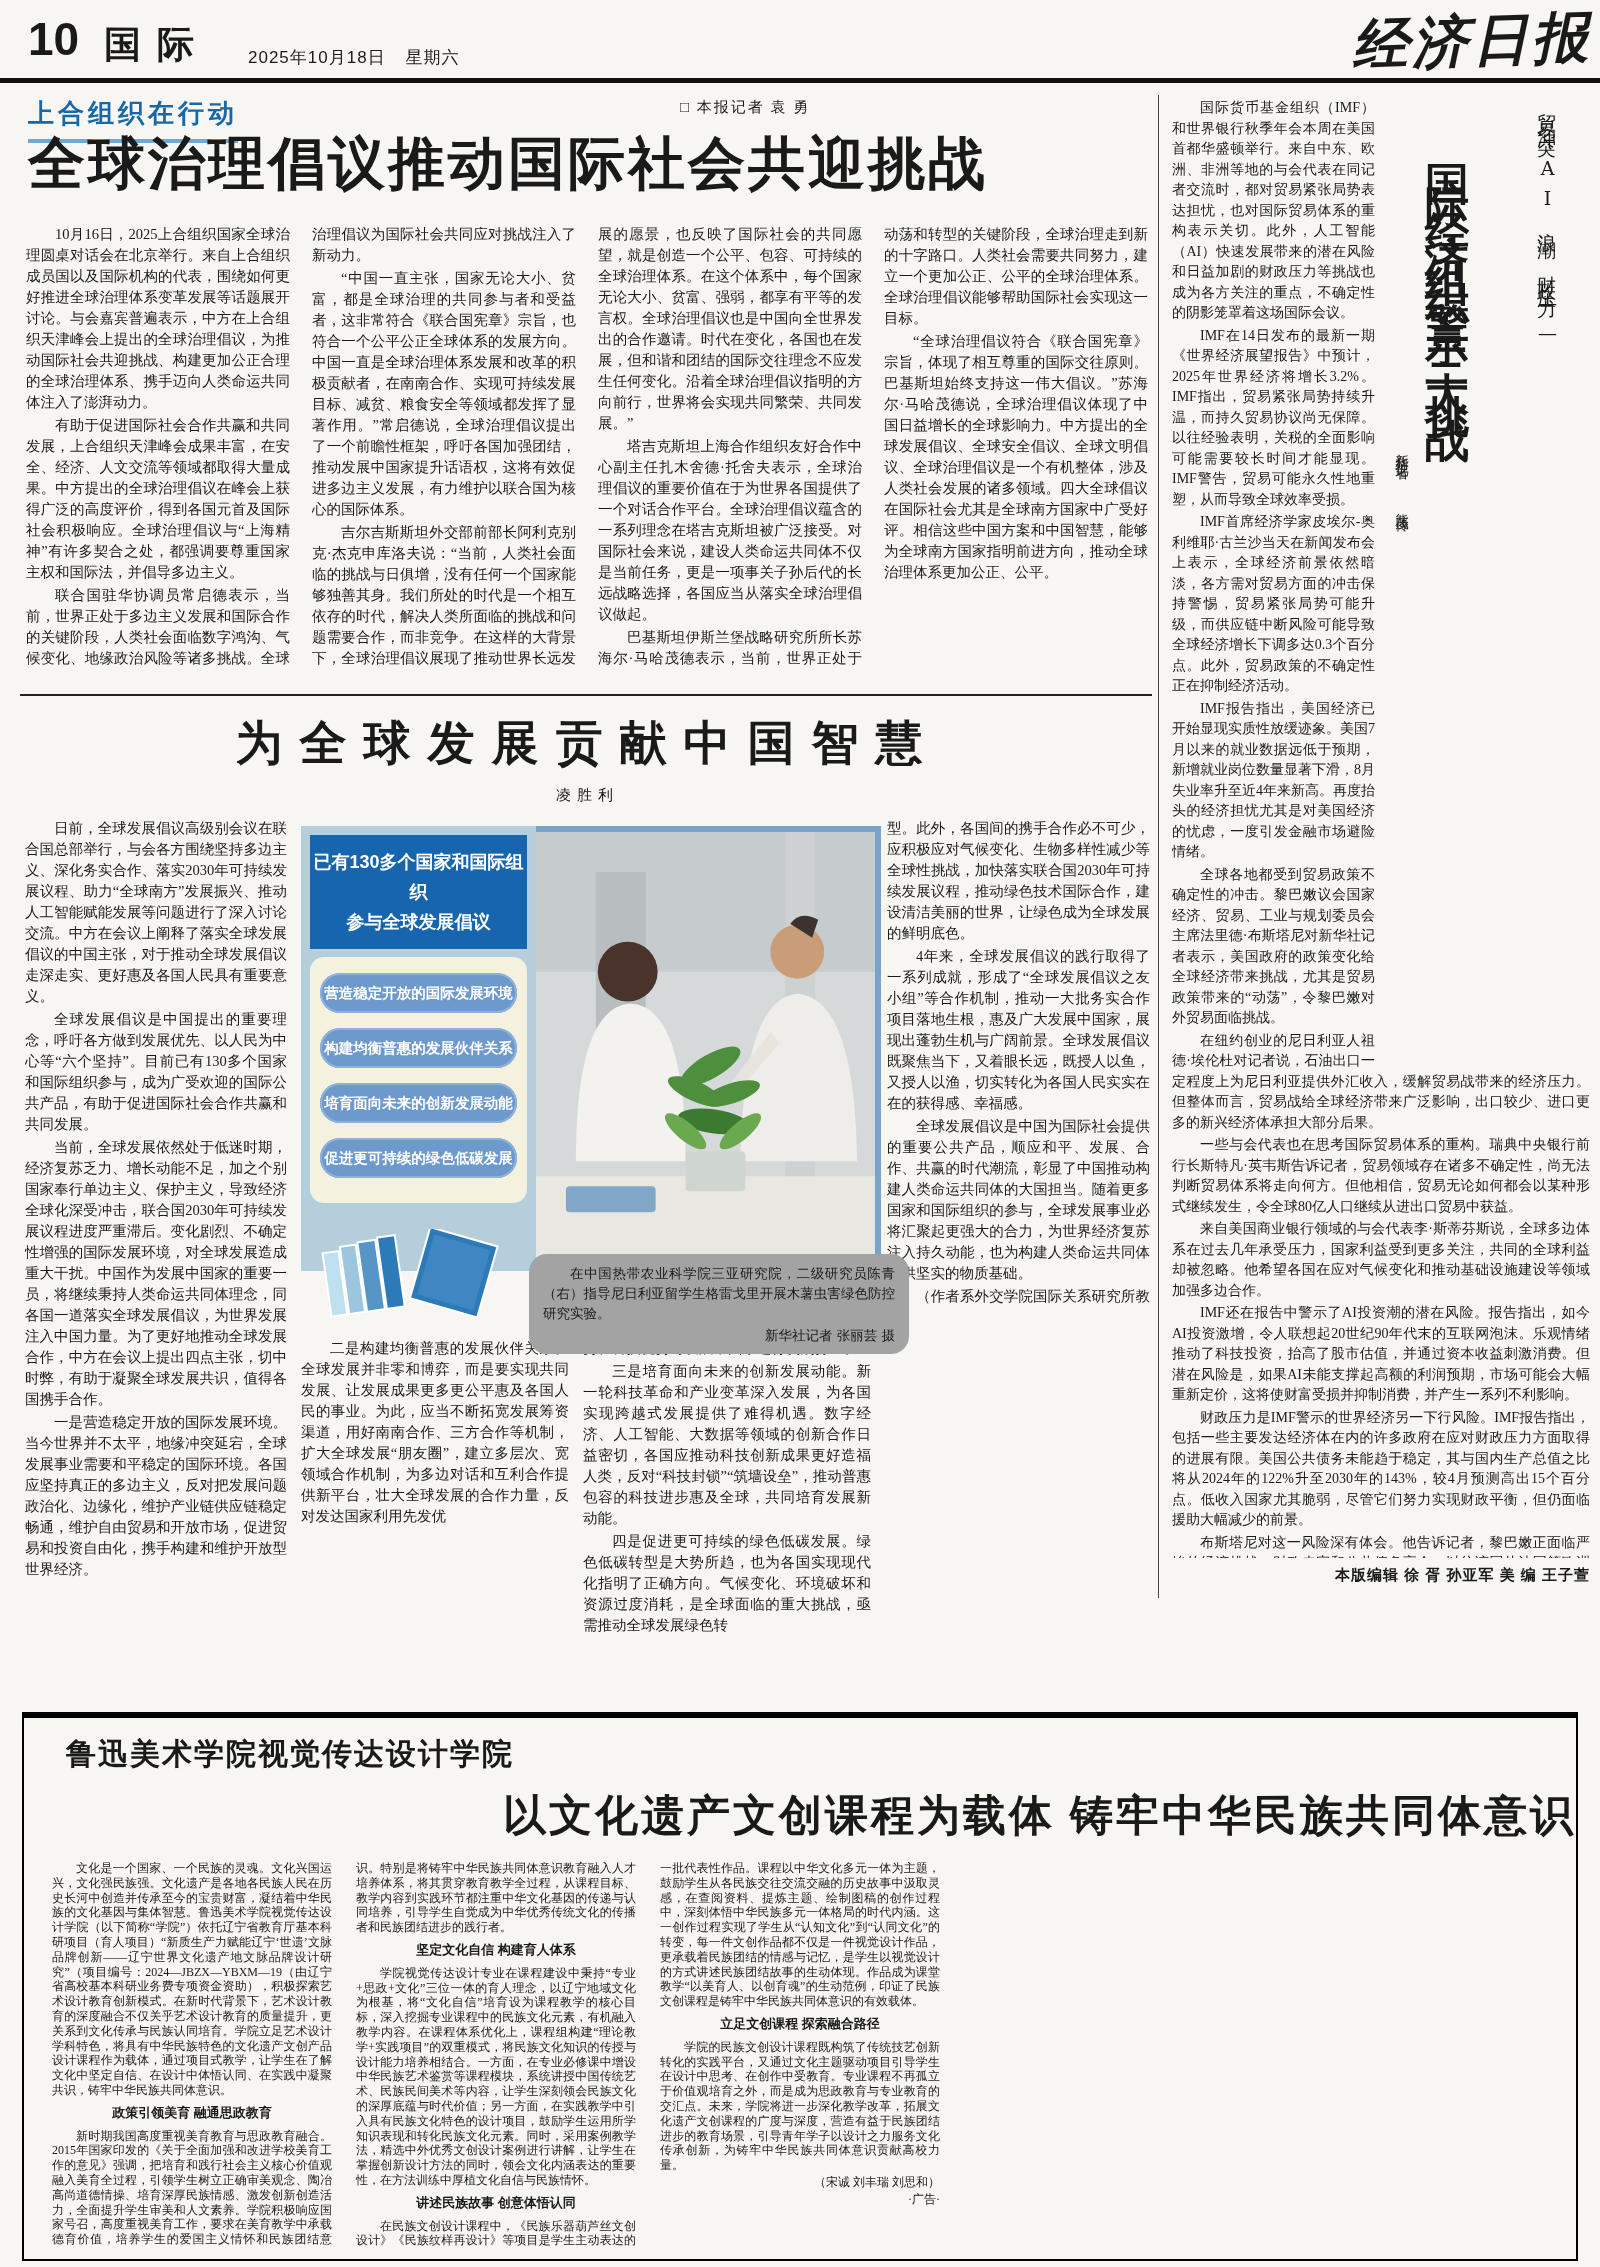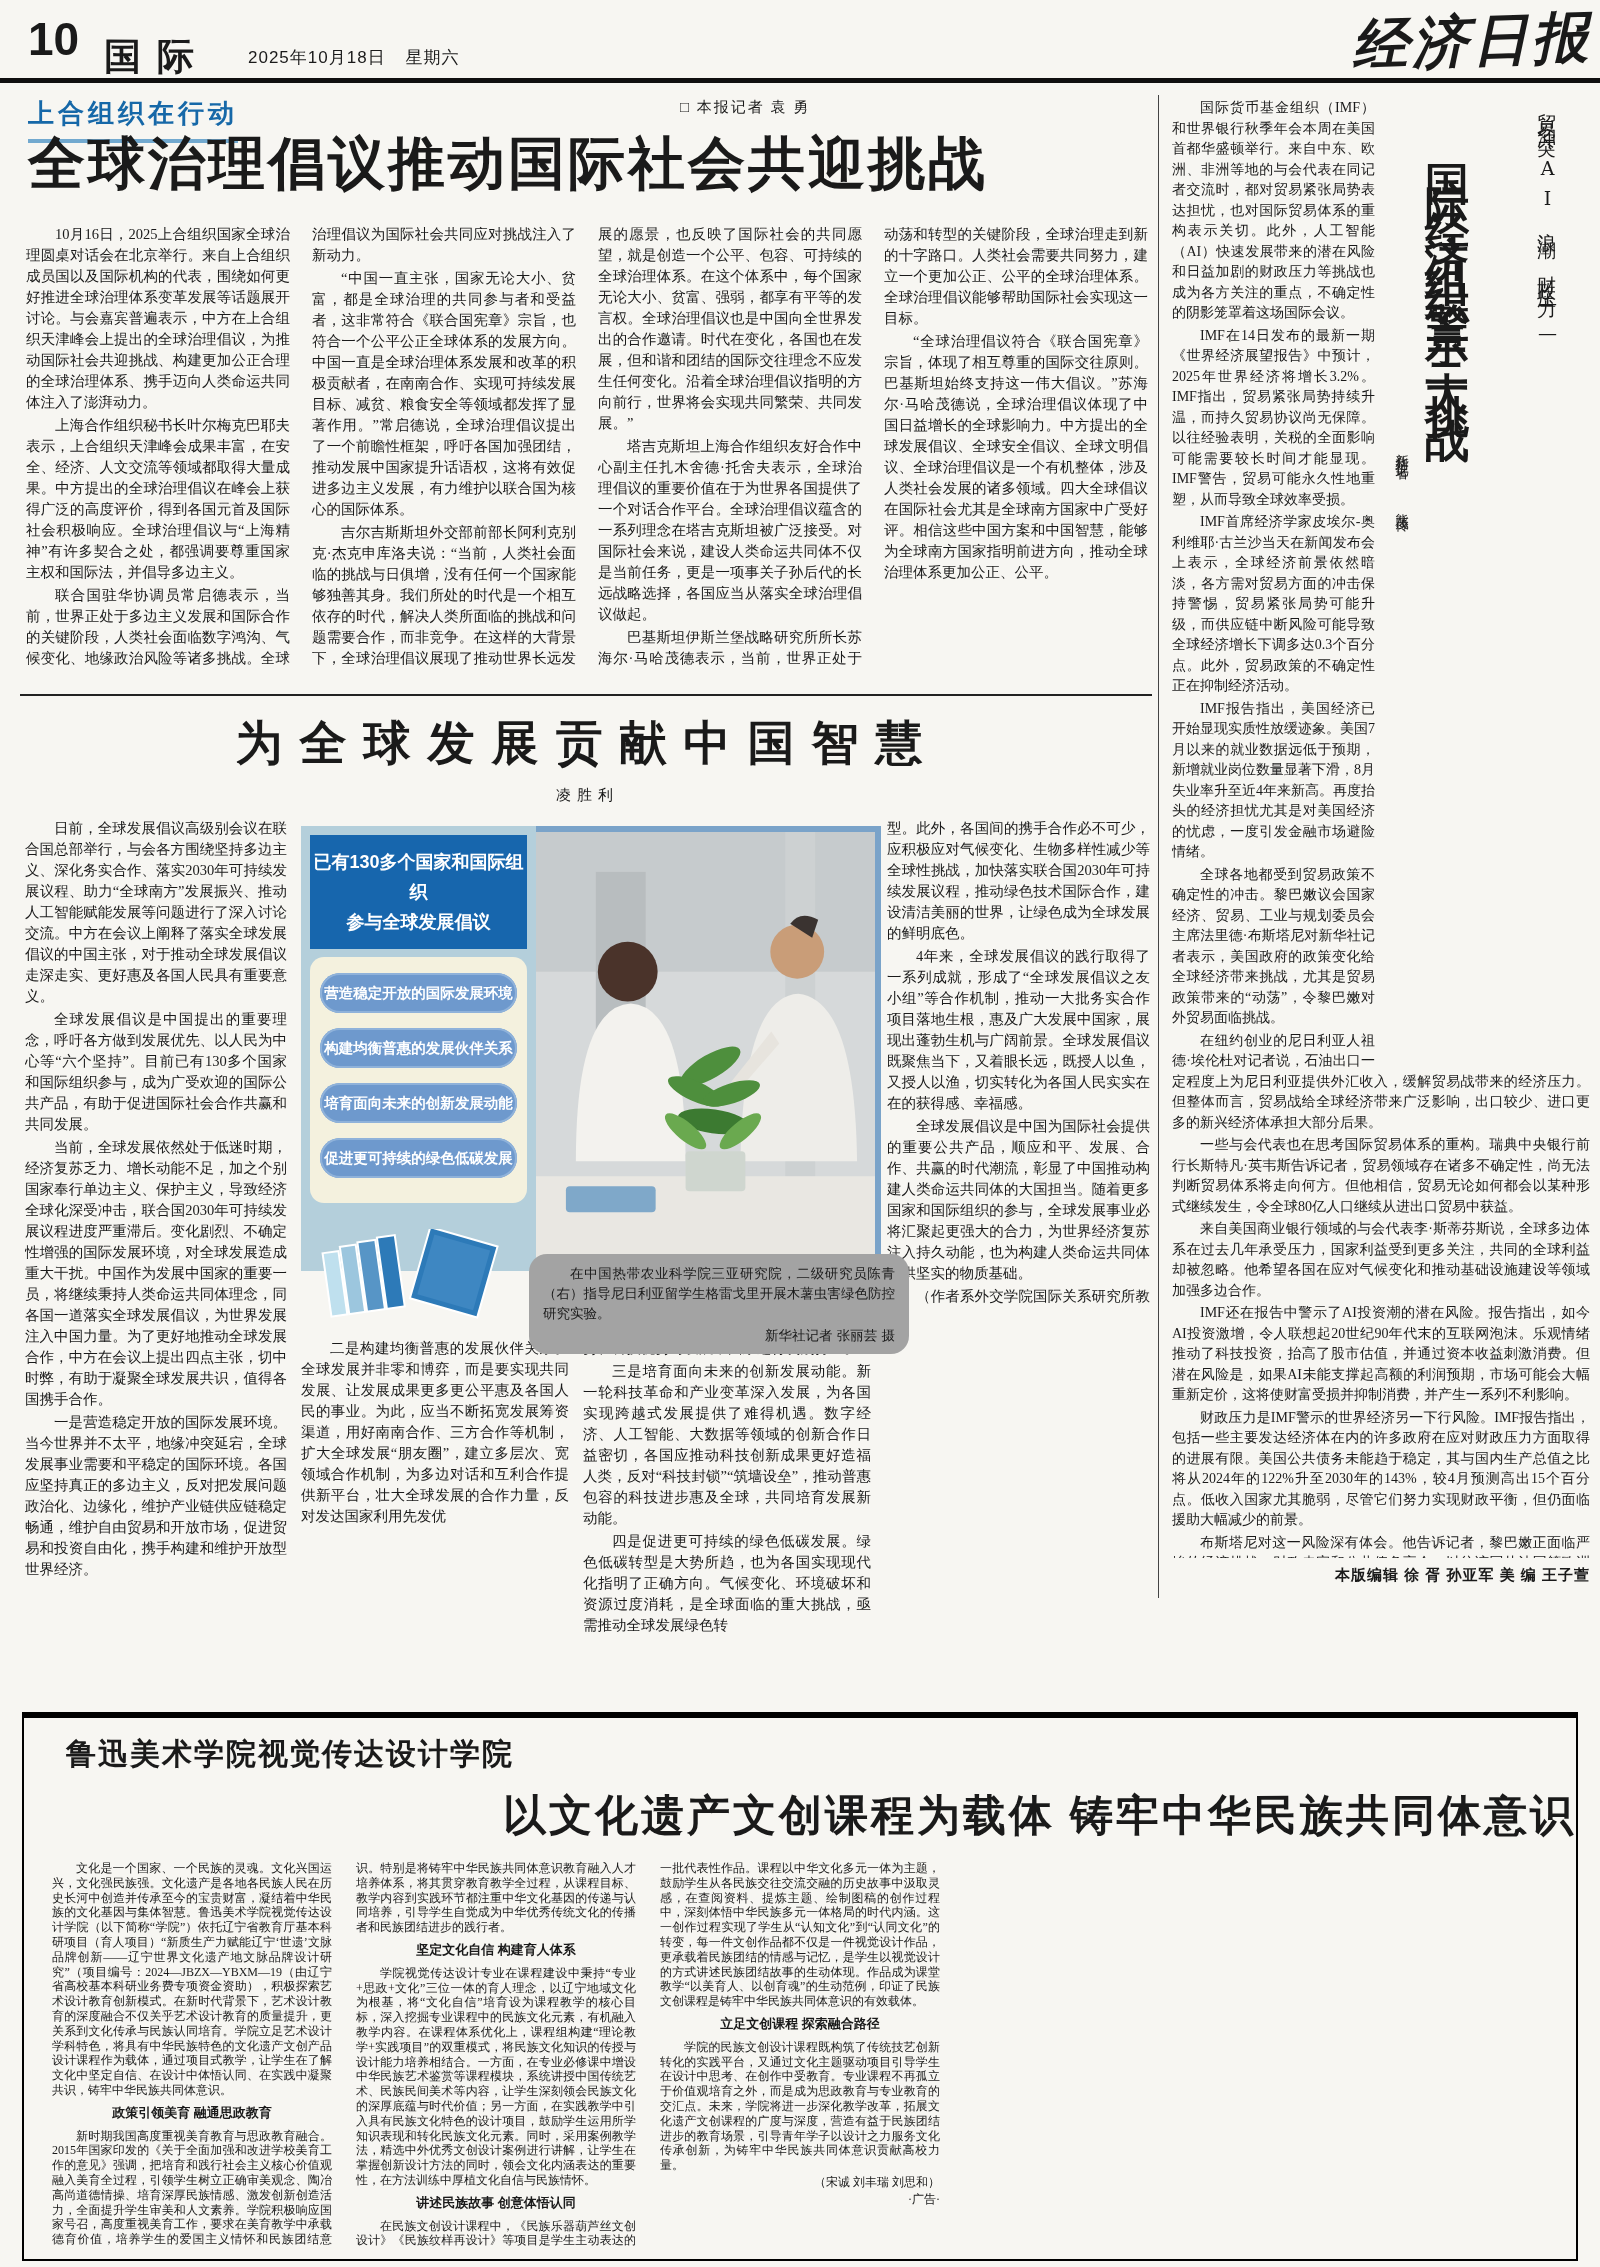--- a/index.html
+++ b/index.html
@@ -5,21 +5,21 @@
   html,body{margin:0;padding:0;}
   body{
     width:1600px;height:2267px;position:relative;
     background:#f7f6f2;color:#1a1a1a;
     font-family:"Liberation Serif","DejaVu Serif",serif;
     overflow:hidden;
   }
   .abs{position:absolute;}
   
   .page-num{left:28px;top:12px;font-size:46px;font-weight:900;font-family:"Liberation Sans",sans-serif;}
-  .section-name{left:104px;top:20px;font-size:37px;font-weight:900;letter-spacing:16px;font-family:"DejaVu Serif",serif;margin-top:12px;}
+  .section-name{left:104px;top:20px;font-size:37px;font-weight:900;letter-spacing:16px;font-family:"DejaVu Serif",serif;}
   .date-line{left:248px;top:46px;font-size:17px;font-family:"Liberation Sans",sans-serif;letter-spacing:1px;}
   .masthead{left:1352px;top:4px;width:240px;font-size:56px;font-weight:900;font-style:italic;
     font-family:"DejaVu Serif",serif;transform:rotate(-2deg);letter-spacing:4px;white-space:nowrap;}
   .header-rule{left:0;top:78px;width:1600px;height:5px;background:#101010;}
   .v-rule{left:1158px;top:95px;width:1px;height:1503px;background:#444;}
   .mid-rule{left:20px;top:694px;width:1132px;height:2px;background:#222;}
   
   .a1-kicker{left:28px;top:96px;font-size:26px;font-weight:900;color:#1668a8;
     font-family:"DejaVu Serif",serif;letter-spacing:4px;border-bottom:4px solid #72a9cf;padding-bottom:8px;}
   .a1-byline{left:680px;top:98px;font-size:15px;letter-spacing:2px;}
@@ -90,21 +90,21 @@
 <div class="abs masthead">经济日报</div>
 <div class="abs header-rule"></div>
 <div class="abs v-rule"></div>
 <div class="abs mid-rule"></div>
 
 <div class="abs a1-kicker">上合组织在行动</div>
 <div class="abs a1-byline">□ 本报记者 袁 勇</div>
 <div class="abs a1-headline">全球治理倡议推动国际社会共迎挑战</div>
 <div class="abs a1-body">
     <div class="flow-para">10月16日，2025上合组织国家全球治理圆桌对话会在北京举行。来自上合组织成员国以及国际机构的代表，围绕如何更好推进全球治理体系变革发展等话题展开讨论。与会嘉宾普遍表示，中方在上合组织天津峰会上提出的全球治理倡议，为推动国际社会共迎挑战、构建更加公正合理的全球治理体系、携手迈向人类命运共同体注入了澎湃动力。</div>
-    <div class="flow-para">上海合作组织秘书长叶尔梅克巴耶夫表示，上合组织天津峰会成果丰富，在安全、经济、人文交流等领域都取得大量成果。中方提出的全球治理倡议在峰会上获得广泛的高度评价，得到各国元首及国际社会积极响应。全球治理倡议与“上海精神”有许多契合之处，都强调要尊重国家主权和国际法，并倡导多边主义。</div>
+    <div class="flow-para">有助于促进国际社会合作共赢和共同发展，上合组织天津峰会成果丰富，在安全、经济、人文交流等领域都取得大量成果。中方提出的全球治理倡议在峰会上获得广泛的高度评价，得到各国元首及国际社会积极响应。全球治理倡议与“上海精神”有许多契合之处，都强调要尊重国家主权和国际法，并倡导多边主义。</div>
     <div class="flow-para">联合国驻华协调员常启德表示，当前，世界正处于多边主义发展和国际合作的关键阶段，人类社会面临数字鸿沟、气候变化、地缘政治风险等诸多挑战。全球治理倡议为国际社会共同应对挑战注入了新动力。</div>
     <div class="flow-para">“中国一直主张，国家无论大小、贫富，都是全球治理的共同参与者和受益者，这非常符合《联合国宪章》宗旨，也符合一个公平公正全球体系的发展方向。中国一直是全球治理体系发展和改革的积极贡献者，在南南合作、实现可持续发展目标、减贫、粮食安全等领域都发挥了显著作用。”常启德说，全球治理倡议提出了一个前瞻性框架，呼吁各国加强团结，推动发展中国家提升话语权，这将有效促进多边主义发展，有力维护以联合国为核心的国际体系。</div>
     <div class="flow-para">吉尔吉斯斯坦外交部前部长阿利克别克·杰克申库洛夫说：“当前，人类社会面临的挑战与日俱增，没有任何一个国家能够独善其身。我们所处的时代是一个相互依存的时代，解决人类所面临的挑战和问题需要合作，而非竞争。在这样的大背景下，全球治理倡议展现了推动世界长远发展的愿景，也反映了国际社会的共同愿望，就是创造一个公平、包容、可持续的全球治理体系。在这个体系中，每个国家无论大小、贫富、强弱，都享有平等的发言权。全球治理倡议也是中国向全世界发出的合作邀请。时代在变化，各国也在发展，但和谐和团结的国际交往理念不应发生任何变化。沿着全球治理倡议指明的方向前行，世界将会实现共同繁荣、共同发展。”</div>
     <div class="flow-para">塔吉克斯坦上海合作组织友好合作中心副主任扎木舍德·托舍夫表示，全球治理倡议的重要价值在于为世界各国提供了一个对话合作平台。全球治理倡议蕴含的一系列理念在塔吉克斯坦被广泛接受。对国际社会来说，建设人类命运共同体不仅是当前任务，更是一项事关子孙后代的长远战略选择，各国应当从落实全球治理倡议做起。</div>
     <div class="flow-para">巴基斯坦伊斯兰堡战略研究所所长苏海尔·马哈茂德表示，当前，世界正处于动荡和转型的关键阶段，全球治理走到新的十字路口。人类社会需要共同努力，建立一个更加公正、公平的全球治理体系。全球治理倡议能够帮助国际社会实现这一目标。</div>
     <div class="flow-para">“全球治理倡议符合《联合国宪章》宗旨，体现了相互尊重的国际交往原则。巴基斯坦始终支持这一伟大倡议。”苏海尔·马哈茂德说，全球治理倡议体现了中国日益增长的全球影响力。中方提出的全球发展倡议、全球安全倡议、全球文明倡议、全球治理倡议是一个有机整体，涉及人类社会发展的诸多领域。四大全球倡议在国际社会尤其是全球南方国家中广受好评。相信这些中国方案和中国智慧，能够为全球南方国家指明前进方向，推动全球治理体系更加公正、公平。</div>
   </div>
 
 <div class="abs a2-headline">为全球发展贡献中国智慧</div>
 <div class="abs a2-byline">凌胜利</div>

